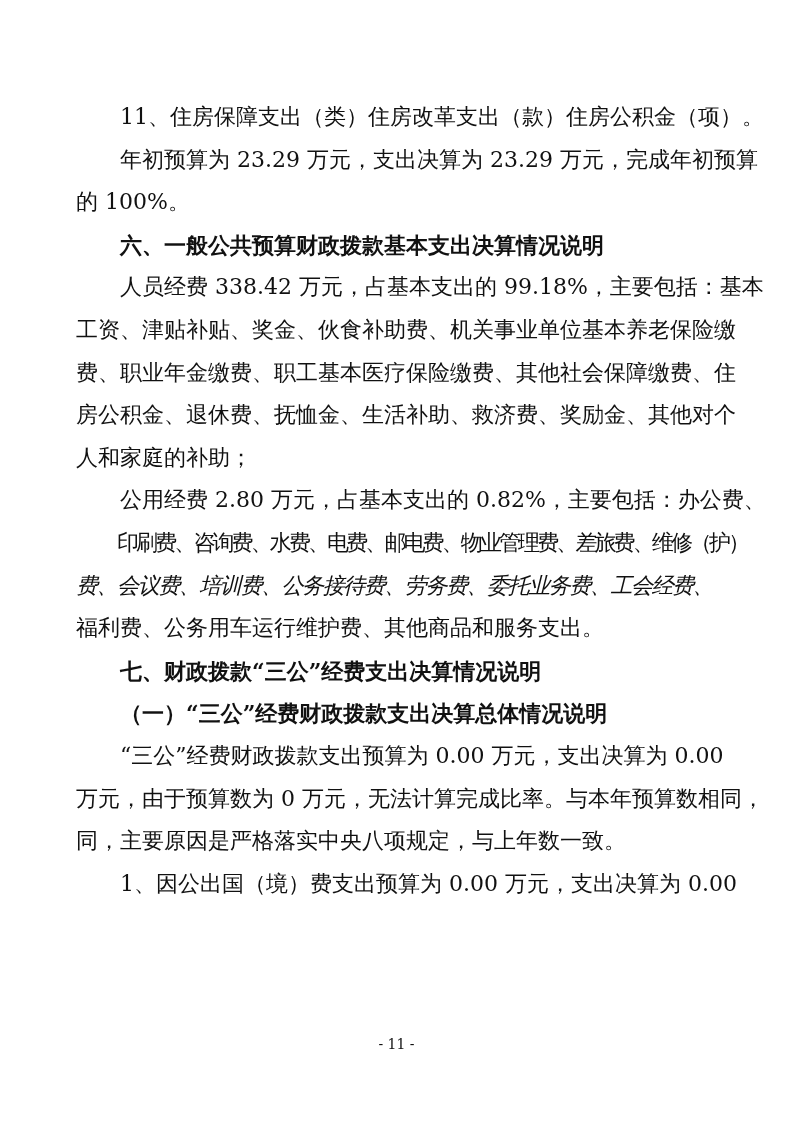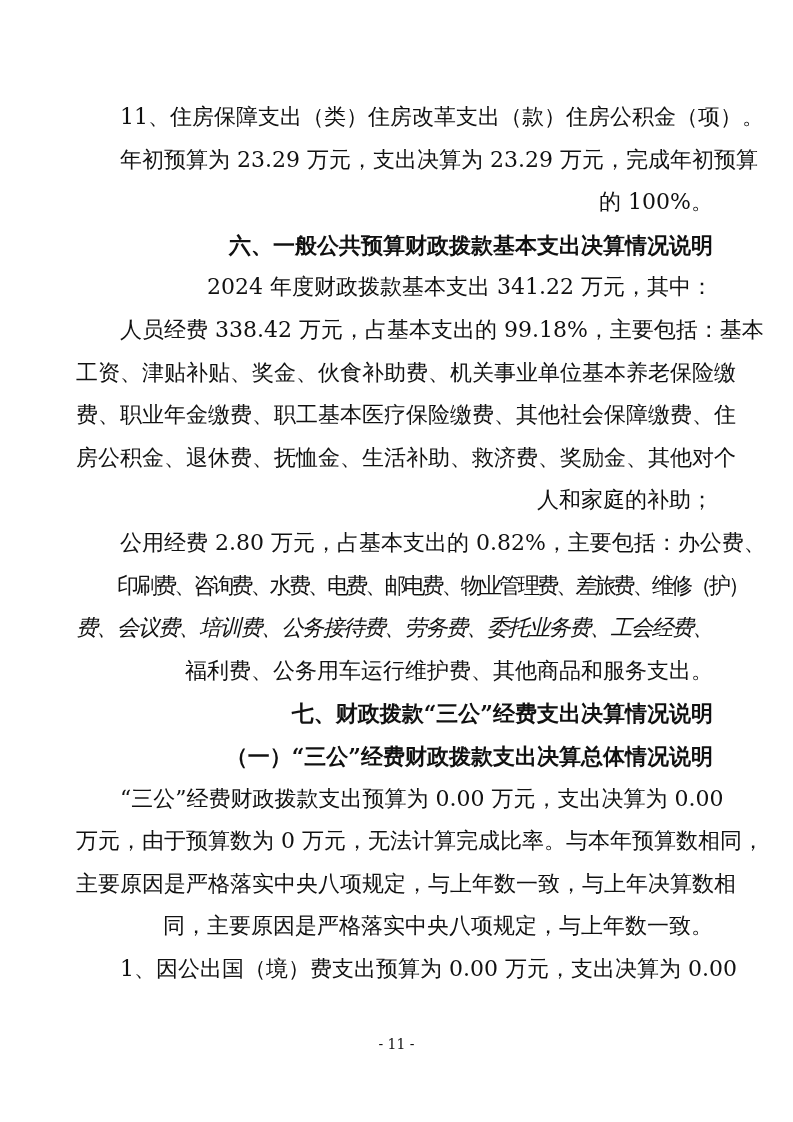--- a/index.html
+++ b/index.html
@@ -22,21 +22,20 @@
     left: 76px;
     width: 637px;
   }
   .para { margin: 0; padding: 0; }
   .line {
     font-size: 22px;
     line-height: 42.6px;
     height: 42.6px;
     white-space: nowrap;
     overflow: visible;
-    text-align: right;
   }
   .first { text-indent: 44px; }
   .just {
     text-align: justify;
     text-align-last: justify;
   }
   .heading { font-weight: bold; }
   .squeeze-1 { letter-spacing: -1.6px; font-style: italic; }
   .squeeze-2 { letter-spacing: -2.9px; margin-left: 41px; }
   .footer {
@@ -62,23 +61,20 @@
 
     <div class="para">
       <div class="line first just">年初预算为 23.29 万元，支出决算为 23.29 万元，完成年初预算</div>
       <div class="line">的 100%。</div>
     </div>
 
     <div class="para">
       <div class="line first heading">六、一般公共预算财政拨款基本支出决算情况说明</div>
     </div>
 
-    <div class="para">
-      <div class="line first">2024 年度财政拨款基本支出 341.22 万元，其中：</div>
-    </div>
 
     <div class="para">
       <div class="line first just">人员经费 338.42 万元，占基本支出的 99.18%，主要包括：基本</div>
       <div class="line just">工资、津贴补贴、奖金、伙食补助费、机关事业单位基本养老保险缴</div>
       <div class="line just">费、职业年金缴费、职工基本医疗保险缴费、其他社会保障缴费、住</div>
       <div class="line just">房公积金、退休费、抚恤金、生活补助、救济费、奖励金、其他对个</div>
       <div class="line">人和家庭的补助；</div>
     </div>
 
     <div class="para">
@@ -92,21 +88,20 @@
       <div class="line first heading">七、财政拨款“三公”经费支出决算情况说明</div>
     </div>
 
     <div class="para">
       <div class="line first heading">（一）“三公”经费财政拨款支出决算总体情况说明</div>
     </div>
 
     <div class="para">
       <div class="line first just">“三公”经费财政拨款支出预算为 0.00 万元，支出决算为 0.00</div>
       <div class="line just">万元，由于预算数为 0 万元，无法计算完成比率。与本年预算数相同，</div>
-      <div class="line just">主要原因是严格落实中央八项规定，与上年数一致，与上年决算数相</div>
       <div class="line">同，主要原因是严格落实中央八项规定，与上年数一致。</div>
     </div>
 
 
     <div class="para">
       <div class="line first just">1、因公出国（境）费支出预算为 0.00 万元，支出决算为 0.00</div>
     </div>
 
   </div>
 

